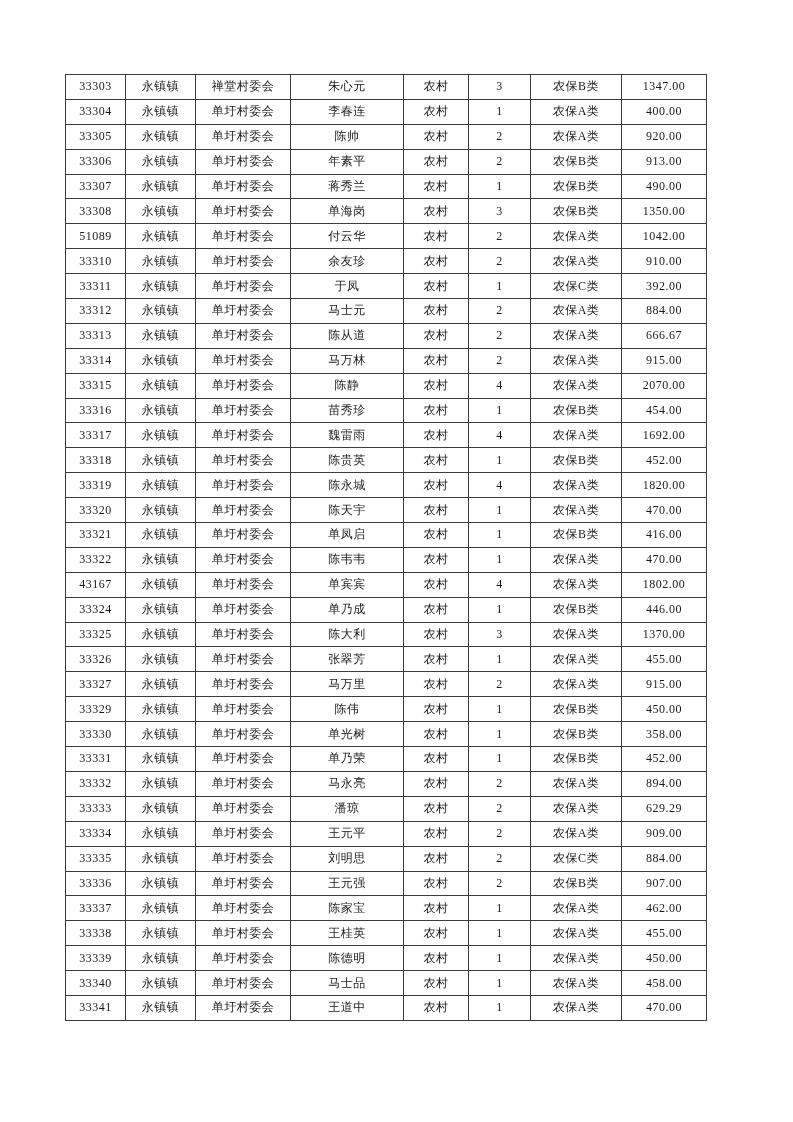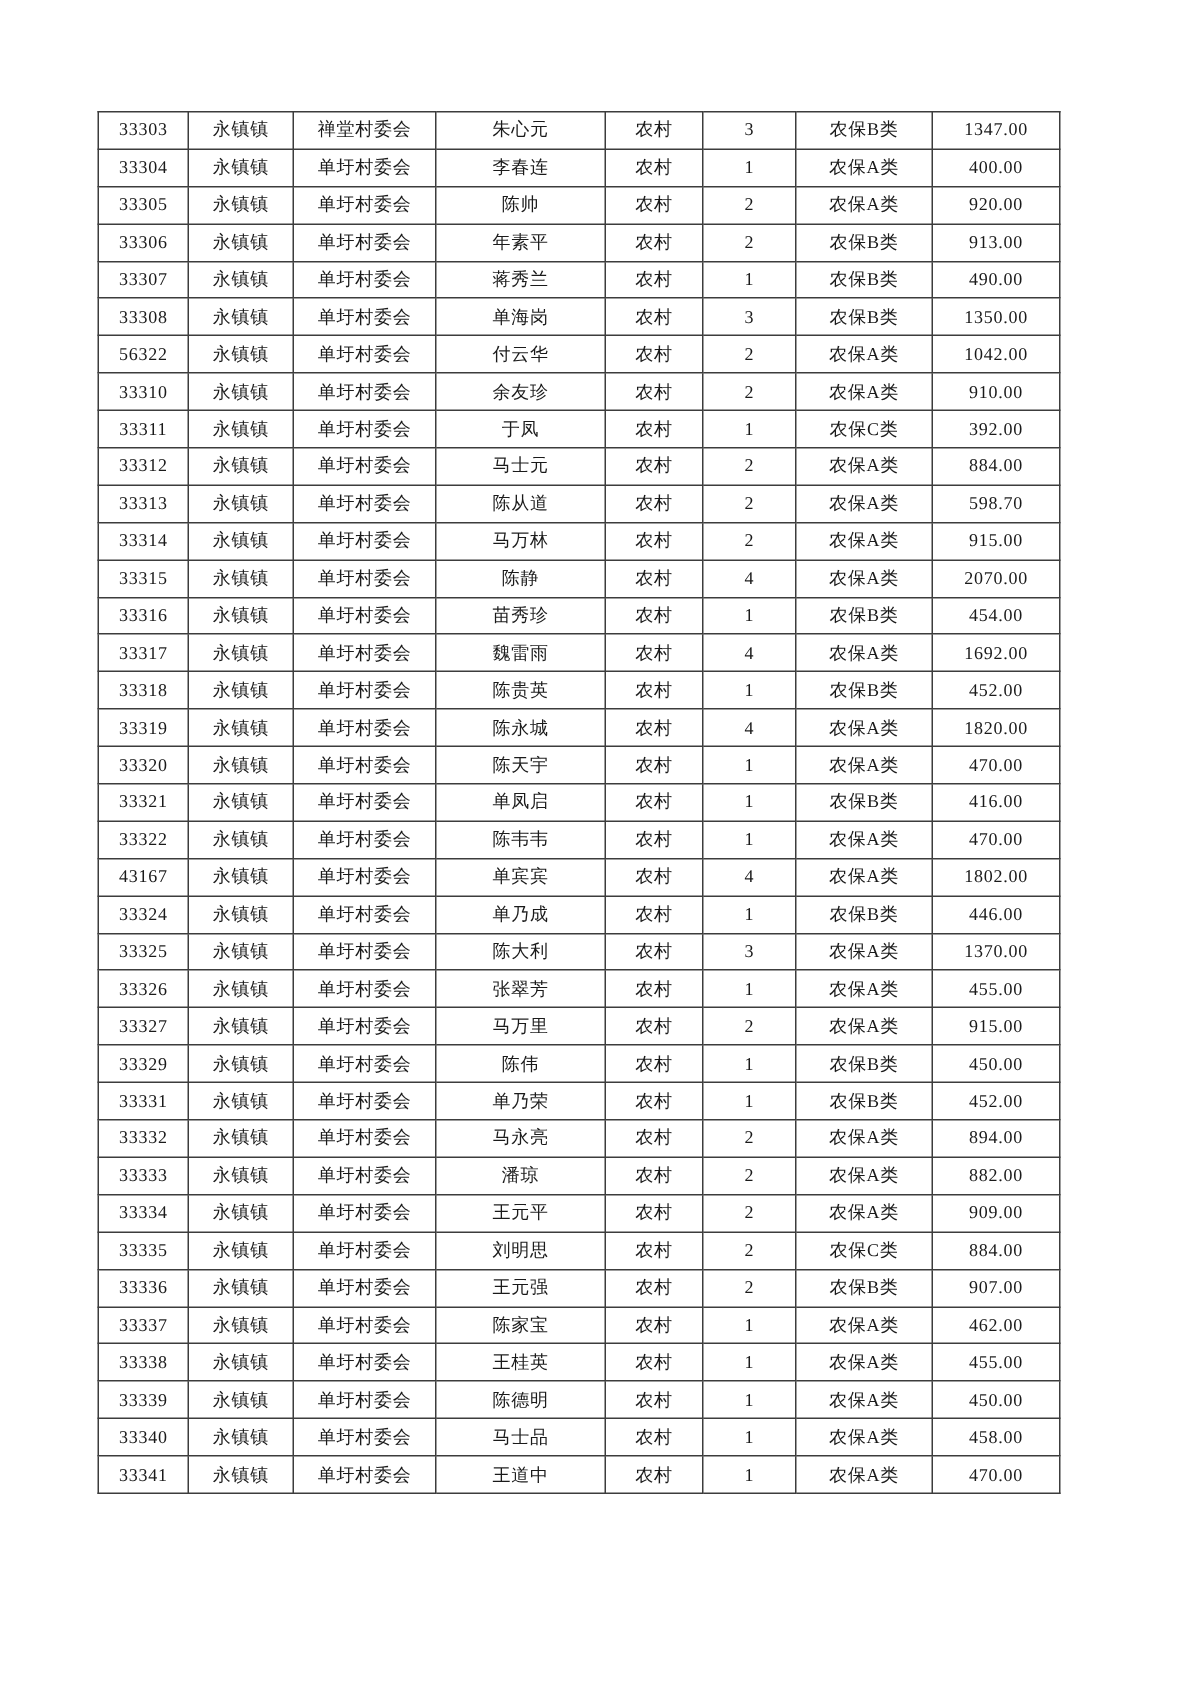--- a/index.html
+++ b/index.html
@@ -119,21 +119,21 @@
             <td>33308</td>
             <td>永镇镇</td>
             <td>单圩村委会</td>
             <td>单海岗</td>
             <td>农村</td>
             <td>3</td>
             <td>农保B类</td>
             <td class="amount">1350.00</td>
           </tr>
           <tr>
-            <td>56322</td>
+            <td>51089</td>
             <td>永镇镇</td>
             <td>单圩村委会</td>
             <td>付云华</td>
             <td>农村</td>
             <td>2</td>
             <td>农保A类</td>
             <td class="amount">1042.00</td>
           </tr>
           <tr>
             <td>33310</td>
@@ -166,21 +166,21 @@
             <td class="amount">884.00</td>
           </tr>
           <tr>
             <td>33313</td>
             <td>永镇镇</td>
             <td>单圩村委会</td>
             <td>陈从道</td>
             <td>农村</td>
             <td>2</td>
             <td>农保A类</td>
-            <td class="amount">598.70</td>
+            <td class="amount">666.67</td>
           </tr>
           <tr>
             <td>33314</td>
             <td>永镇镇</td>
             <td>单圩村委会</td>
             <td>马万林</td>
             <td>农村</td>
             <td>2</td>
             <td>农保A类</td>
             <td class="amount">915.00</td>
@@ -319,20 +319,30 @@
             <td>33329</td>
             <td>永镇镇</td>
             <td>单圩村委会</td>
             <td>陈伟</td>
             <td>农村</td>
             <td>1</td>
             <td>农保B类</td>
             <td class="amount">450.00</td>
           </tr>
           <tr>
+            <td>33330</td>
+            <td>永镇镇</td>
+            <td>单圩村委会</td>
+            <td>单光树</td>
+            <td>农村</td>
+            <td>1</td>
+            <td>农保B类</td>
+            <td class="amount">358.00</td>
+          </tr>
+          <tr>
             <td>33331</td>
             <td>永镇镇</td>
             <td>单圩村委会</td>
             <td>单乃荣</td>
             <td>农村</td>
             <td>1</td>
             <td>农保B类</td>
             <td class="amount">452.00</td>
           </tr>
           <tr>
@@ -346,21 +356,21 @@
             <td class="amount">894.00</td>
           </tr>
           <tr>
             <td>33333</td>
             <td>永镇镇</td>
             <td>单圩村委会</td>
             <td>潘琼</td>
             <td>农村</td>
             <td>2</td>
             <td>农保A类</td>
-            <td class="amount">882.00</td>
+            <td class="amount">629.29</td>
           </tr>
           <tr>
             <td>33334</td>
             <td>永镇镇</td>
             <td>单圩村委会</td>
             <td>王元平</td>
             <td>农村</td>
             <td>2</td>
             <td>农保A类</td>
             <td class="amount">909.00</td>

